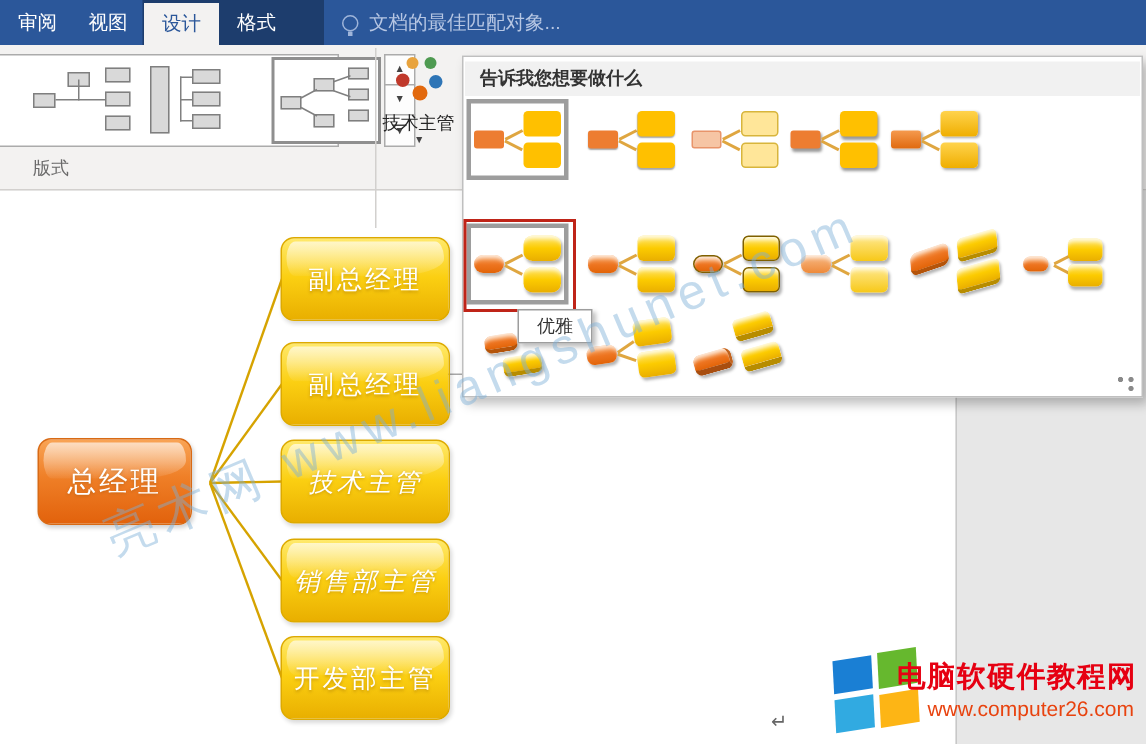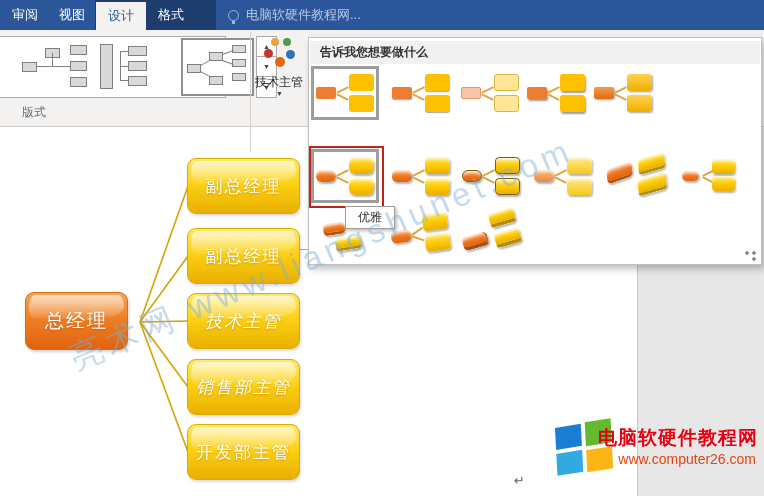--- a/index.html
+++ b/index.html
@@ -56,21 +56,21 @@
     background:linear-gradient(180deg,#ffe96b 0%,#fbcf12 48%,#e9af00 100%); border:1px solid #ddaa00; box-shadow:1px 2px 3px rgba(0,0,0,.15); }
   .cn1 { left:187px; top:31px; }
   .cn2 { left:187px; top:101px; }
   .cn3 { left:187px; top:166px;font-style:italic; }
   .cn4 { left:187px; top:232px;font-style:italic; }
   .cn5 { left:187px; top:297px; }
   .frame-line { position:absolute; left:293px; top:122px; width:16px; height:1px; background:#a9a9a9; }
   .pilcrow { position:absolute; left:514px; top:346px; font-size:13px; color:#666; }
 
   
-  .sitelogo { position:absolute; left:552px; top:292px; width:208px; height:56px; z-index:30; }
+  .sitelogo { position:absolute; left:552px; top:305px; width:208px; height:56px; z-index:30; }
   .flag { position:absolute; left:4px; top:2px; width:58px; height:52px; transform:rotate(-3deg); }
   .pane { position:absolute; transform:skewY(-6deg); }
   .p1 { left:0;  top:4px;  width:26px; height:22px; background:#1a7fd4; }
   .p2 { left:30px; top:0;  width:26px; height:24px; background:#66b82e; }
   .p3 { left:0;  top:30px; width:26px; height:22px; background:#31aae1; }
   .p4 { left:30px; top:28px; width:26px; height:22px; background:#fdb515; }
   .logotitle { position:absolute; right:2px; top:6px; font-size:19px; font-weight:bold; color:#e60012; letter-spacing:1px; white-space:nowrap; }
   .logourl { position:absolute; right:4px; top:32px; font-size:14px; font-weight:normal; color:#e8430f; }
 
   
@@ -177,21 +177,21 @@
   </div>
 
   <div class="tabbar">
     <div class="ctx-zone"></div>
     <div class="rtab t0">审阅</div>
     <div class="rtab t1">视图</div>
     <div class="rtab t2">设计</div>
     <div class="rtab t3">格式</div>
     <div class="tellme">
       <span class="bulb"></span>
-      <span>电脑软硬件教程网...</span>
+      <span>文档的最佳匹配对象...</span>
     </div>
   </div>
 
   <div class="ribbon">
     <div class="lgal">
 
       <div class="lt" style="left:10px;width:20px;">
         
         
         

